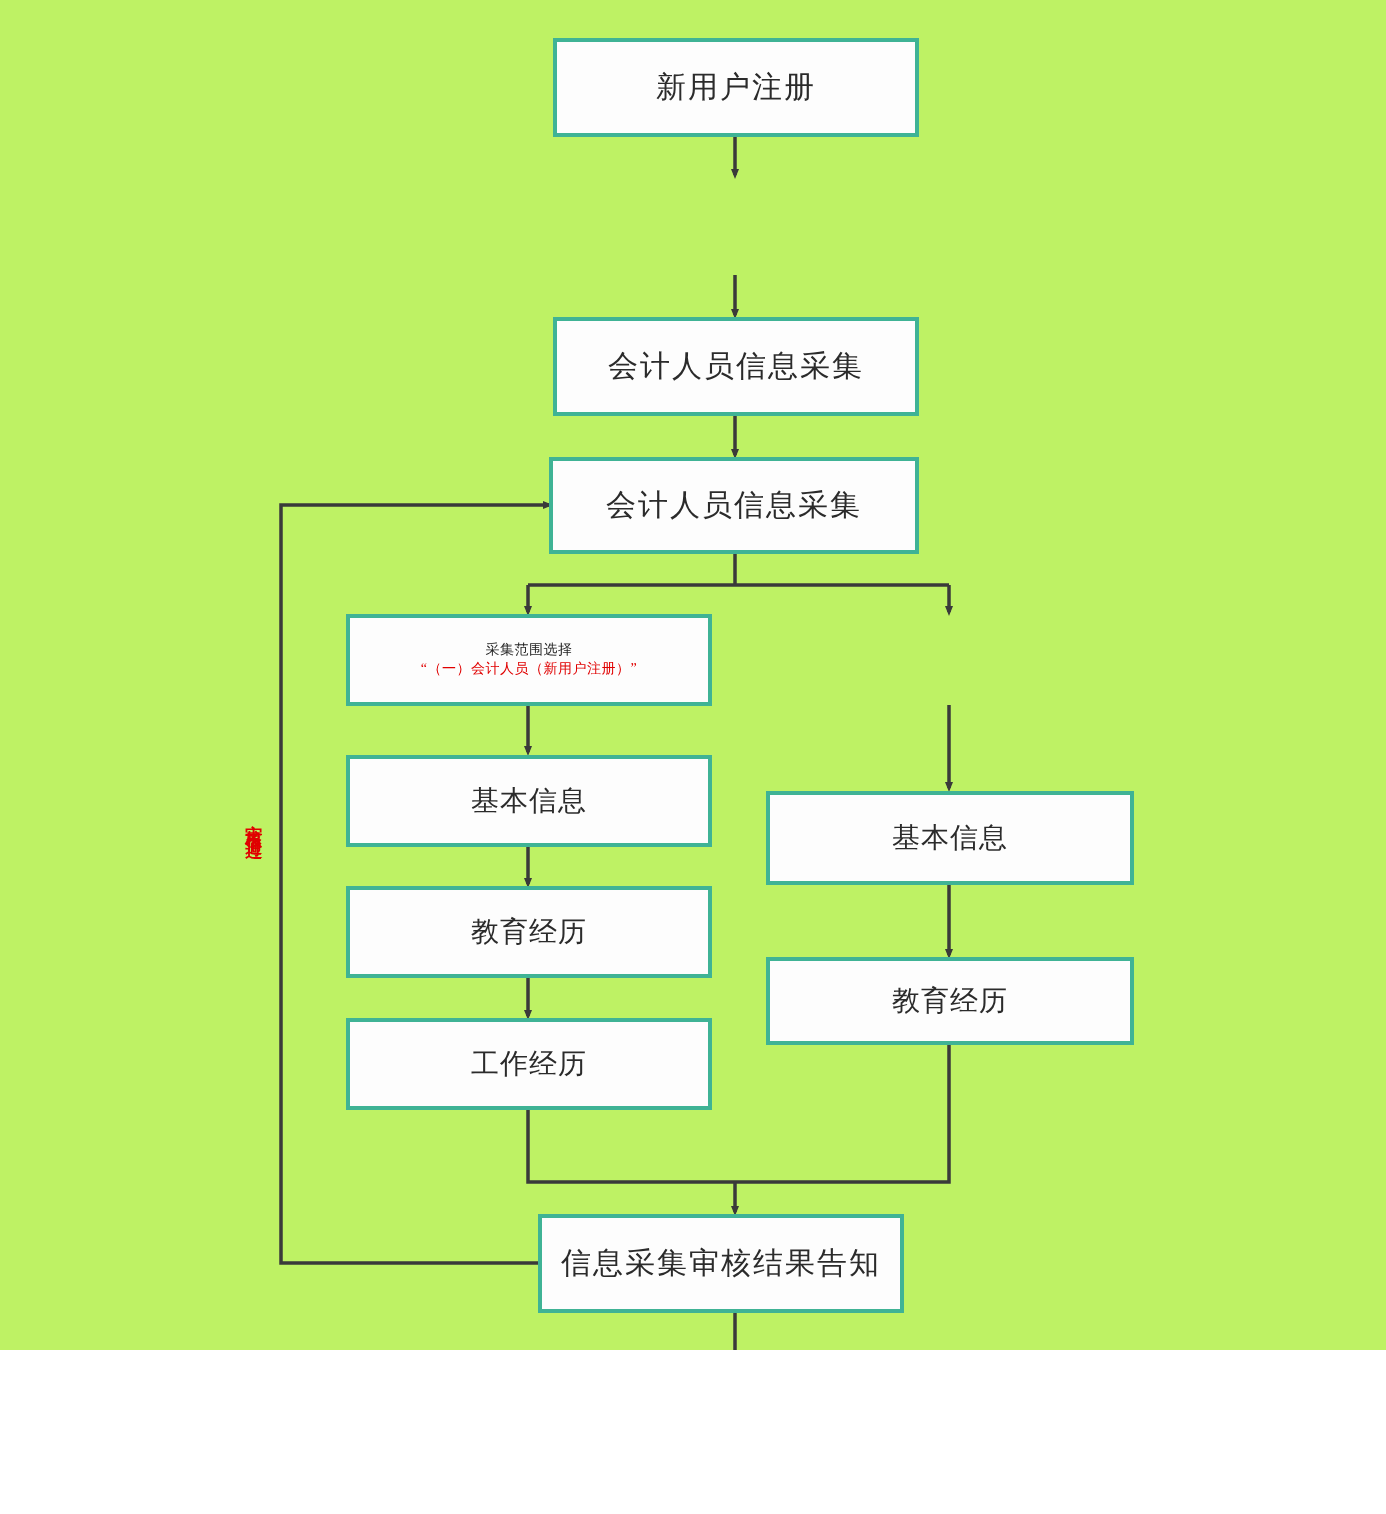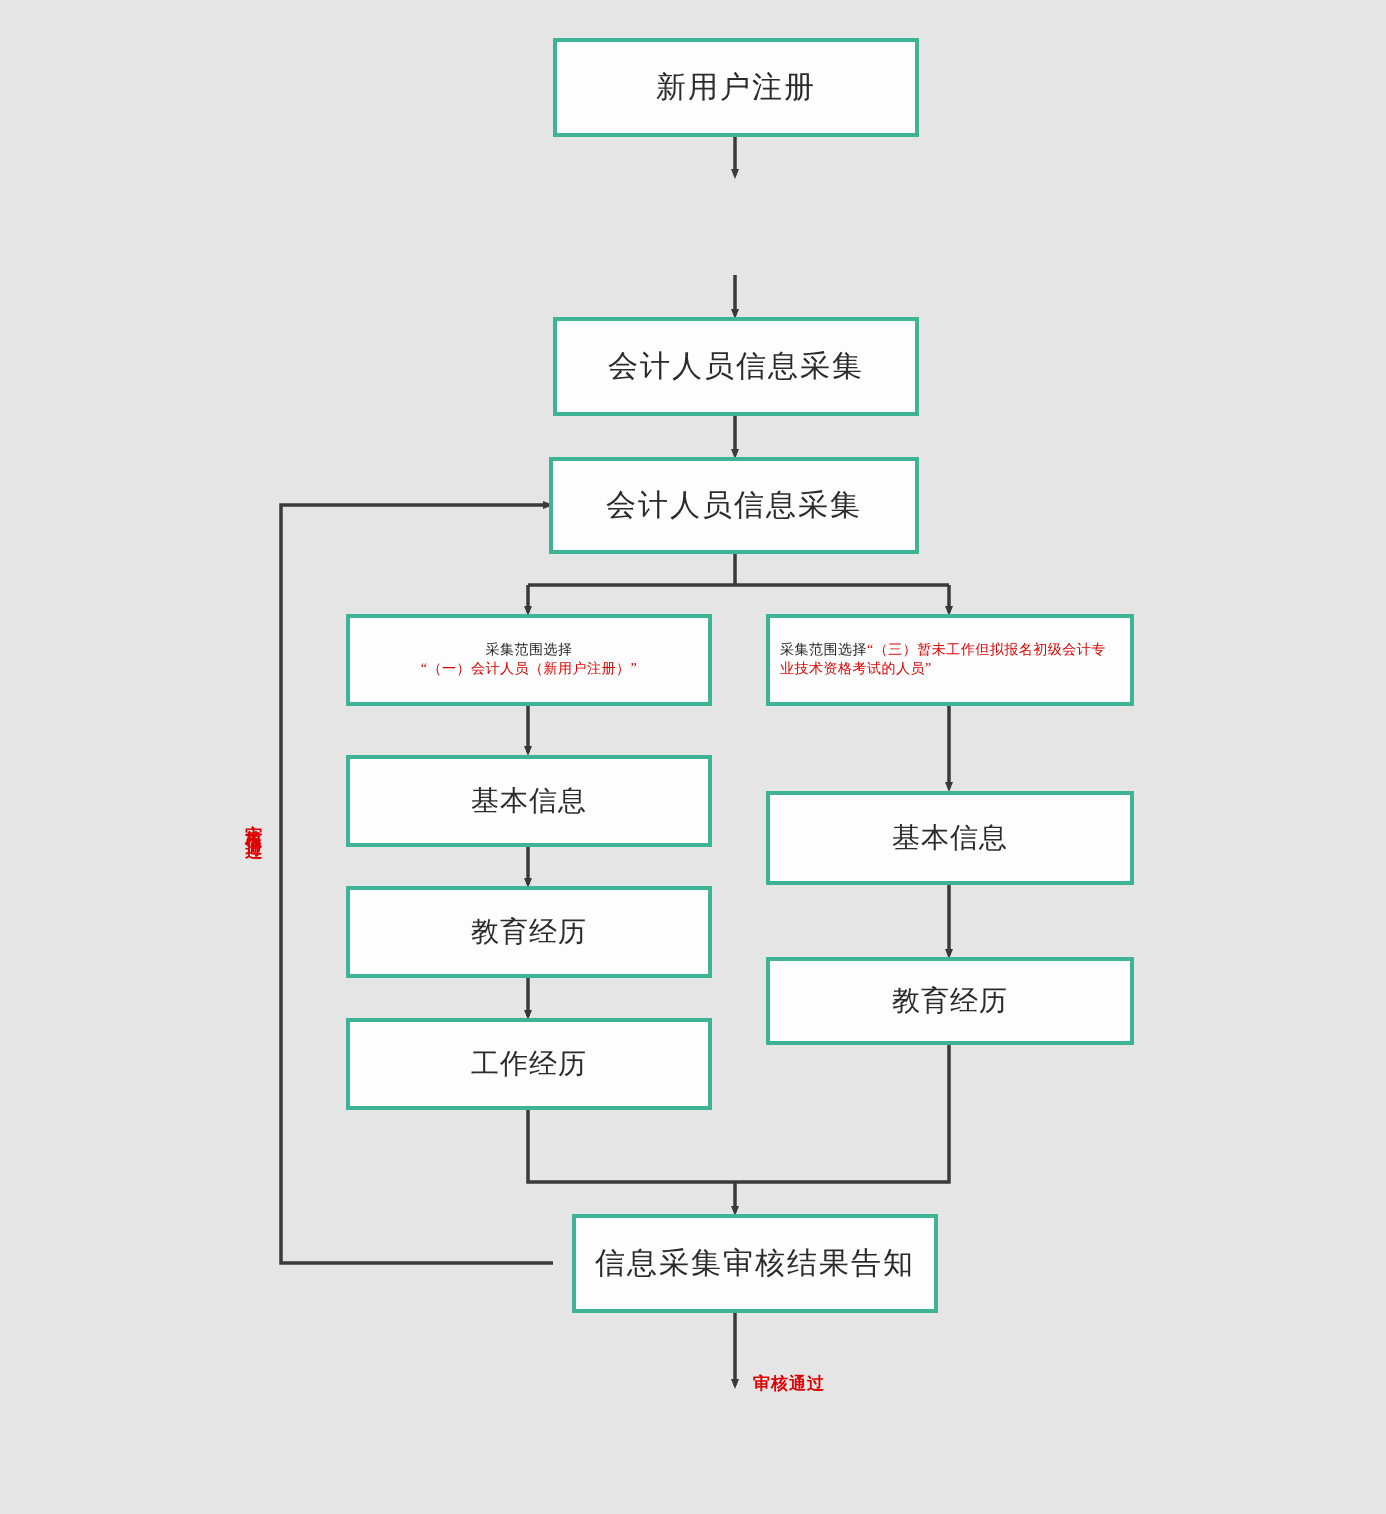--- a/index.html
+++ b/index.html
@@ -6,22 +6,22 @@
     margin: 0;
     padding: 0;
     background: #ffffff;
   }
   body {
     font-family: "Liberation Serif", "DejaVu Serif", serif;
   }
   #canvas {
     position: relative;
     width: 1386px;
-    height: 1514px;
-    background: #e5e5e5;
+    height: 1350px;
+    background: #bef264;
     overflow: hidden;
   }
   svg.edges {
     position: absolute;
     left: 0;
     top: 0;
     width: 1386px;
     height: 1514px;
     pointer-events: none;
   }
@@ -129,25 +129,20 @@
     <span class="label big">会计人员信息采集</span>
   </div>
 
   <div class="node" style="left:346px; top:614px; width:366px; height:92px;">
     <span class="label small">
       <span class="blk">采集范围选择</span><br>
       <span class="red">“（一）会计人员（新用户注册）”</span>
     </span>
   </div>
 
-  <div class="node" style="left:766px; top:614px; width:368px; height:92px;">
-    <span class="label small" style="text-align:left;">
-      <span class="blk">采集范围选择</span><span class="red">“（三）暂未工作但拟报名初级会计专业技术资格考试的人员”</span>
-    </span>
-  </div>
 
   <div class="node" style="left:346px; top:755px; width:366px; height:92px;">
     <span class="label med">基本信息</span>
   </div>
 
   <div class="node" style="left:346px; top:886px; width:366px; height:92px;">
     <span class="label med">教育经历</span>
   </div>
 
   <div class="node" style="left:346px; top:1018px; width:366px; height:92px;">
@@ -155,21 +150,21 @@
   </div>
 
   <div class="node" style="left:766px; top:791px; width:368px; height:94px;">
     <span class="label med">基本信息</span>
   </div>
 
   <div class="node" style="left:766px; top:957px; width:368px; height:88px;">
     <span class="label med">教育经历</span>
   </div>
 
-  <div class="node" style="left:572px; top:1214px; width:366px; height:99px;">
+  <div class="node" style="left:538px; top:1214px; width:366px; height:99px;">
     <span class="label big">信息采集审核结果告知</span>
   </div>
 
 
   <div class="edge-label vertical" style="left:243px; top:812px;">
     <span>审核不通过</span>
   </div>
 
   <div class="edge-label" style="left:753px; top:1332px;margin-top:40px;">
     <span>审核通过</span>

